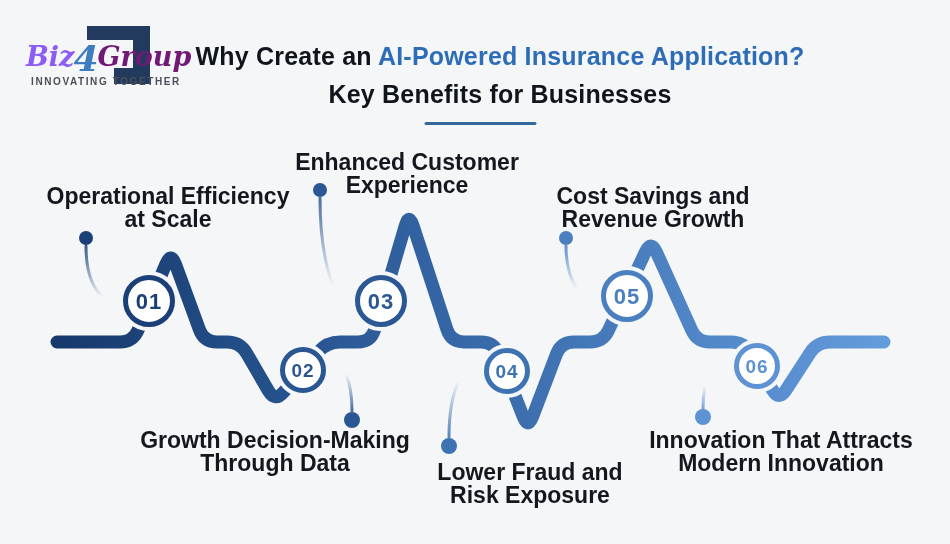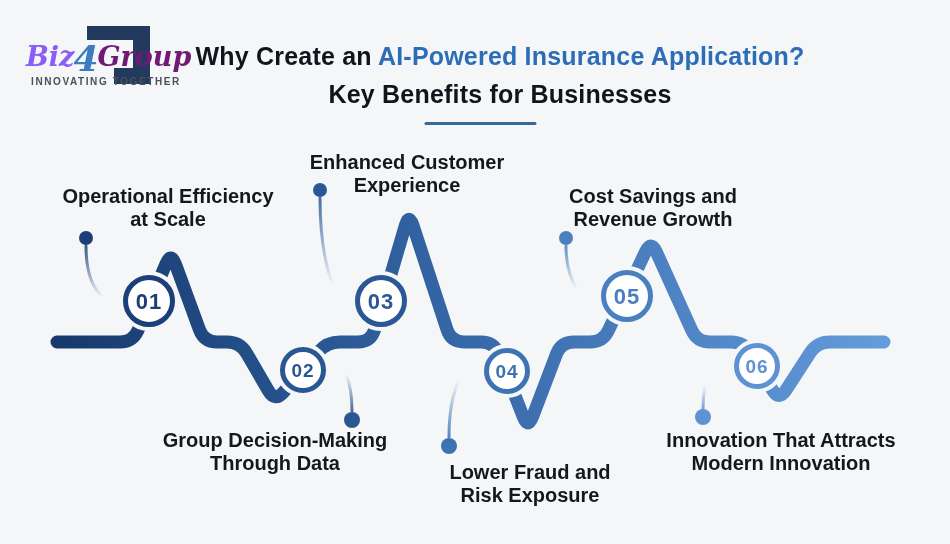--- a/index.html
+++ b/index.html
@@ -17,21 +17,21 @@
 
   
   .titleWrap{position:absolute;left:480px;top:42px;transform:translateX(-50%);
              text-align:center;white-space:nowrap;}
   .titleLine{font-size:25px;font-weight:700;color:#10151C;letter-spacing:.2px;padding-left:40px;}
   .titleLine + .titleLine{margin-top:9px;}
   .divider{width:112px;height:3px;margin:13px auto 0 auto;border-radius:2px;}
 
   
   .label{position:absolute;transform:translateX(-50%);text-align:center;
-         font-size:20px;line-height:23px;font-weight:700;color:#14171D;white-space:nowrap;}
+         font-size:23px;line-height:23px;font-weight:700;color:#14171D;white-space:nowrap;}
 
   .chart{position:absolute;left:0;top:0;}
 </style>
 </head>
 <body>
 
 <div class="stage" style="background: rgb(244, 246, 248);">
 
   <svg id="infographic-svg" class="chart" width="950" height="544" viewBox="0 0 950 544">
       <defs>
@@ -124,21 +124,21 @@
     <div class="titleLine"><span>Why Create an </span><span id="title-highlight" style="color: rgb(45, 109, 183);">AI-Powered Insurance Application?</span></div>
     <div class="titleLine">Key Benefits for Businesses</div>
     <div class="divider" id="title-divider" style="background: rgb(53, 104, 155);"></div>
   </div>
 
   <div class="label" style="left:168px;top:185px">
     <div>Operational Efficiency</div>
     <div>at Scale</div>
   </div>
   <div class="label" style="left:275px;top:429px">
-    <div>Group Decision-Making</div>
+    <div>Growth Decision-Making</div>
     <div>Through Data</div>
   </div>
   <div class="label" style="left:407px;top:151px">
     <div>Enhanced Customer</div>
     <div>Experience</div>
   </div>
   <div class="label" style="left:530px;top:461px">
     <div>Lower Fraud and</div>
     <div>Risk Exposure</div>
   </div>

